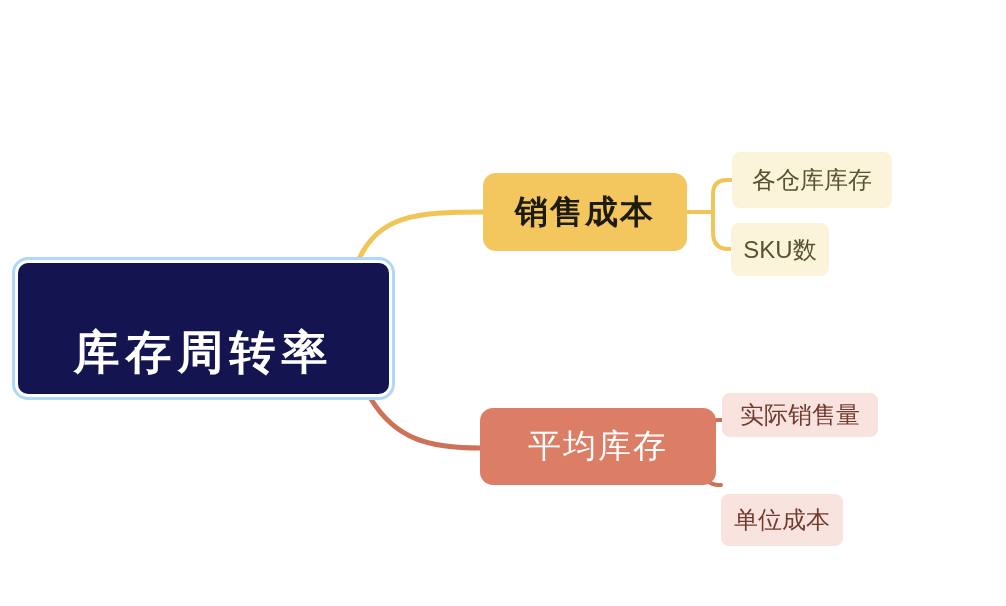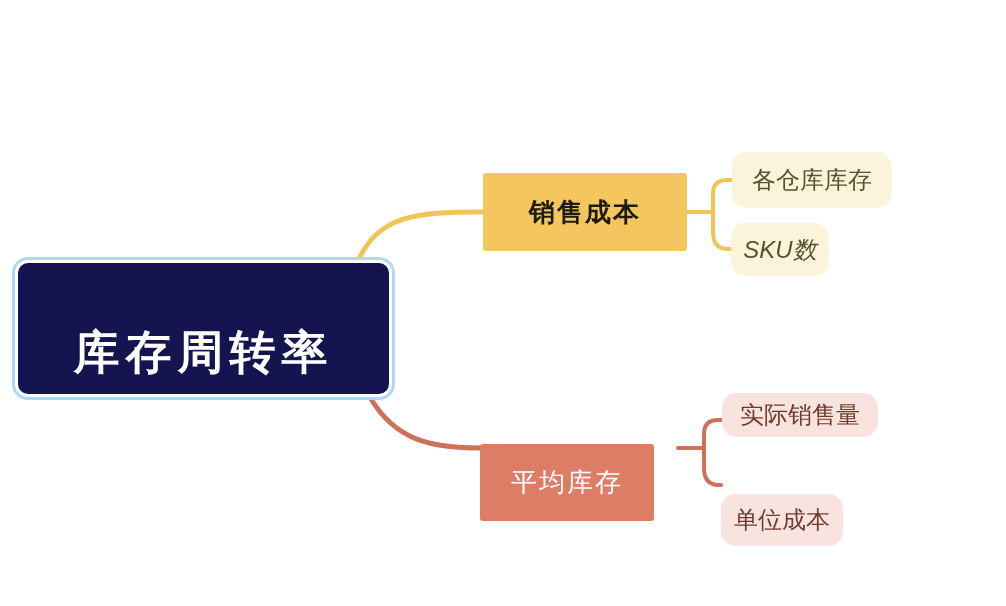--- a/index.html
+++ b/index.html
@@ -68,61 +68,60 @@
   .root-inner span {
     color: #ffffff;
     font-size: 46px;
     font-weight: bold;
     letter-spacing: 6px;
     margin-top: 48px;
   }
 
   
   .branch {
-    border-radius: 3px;
-    font-size: 26px;
+    border-radius: 13px;
+    font-size: 33px;
   }
   .branch-cost {
     left: 483px;
     top: 173px;
     width: 204px;
     height: 78px;
     background: #f3c75e;
     color: #1d1a0e;
     font-weight: bold;
     letter-spacing: 2px;
   }
   .branch-avg {
     left: 480px;
     top: 408px;
-    width: 174px;
+    width: 236px;
     height: 77px;
     background: #dc7d66;
     color: #ffffff;
     font-weight: normal;
     letter-spacing: 2px;
-    margin-top: 36px;
   }
 
   
   .child {
-    border-radius: 15px;
+    border-radius: 8px;
     font-size: 24px;
     font-weight: normal;
   }
   .child-cream {
     background: #fcf4da;
     color: #5a5130;
   }
   .child-pink {
     background: #f8e3df;
     color: #713a2e;
   }
   .child-1 { left: 732px; top: 152px; width: 160px; height: 56px; }
-  .child-2 { left: 731px; top: 223px; width: 98px;  height: 53px; font-style: italic; }
+  .child-2 { left: 731px; top: 223px; width: 98px;  height: 53px; }
   .child-3 { left: 722px; top: 393px; width: 156px; height: 44px; }
   .child-4 { left: 721px; top: 459px; width: 122px; height: 52px; margin-top: 35px; }
 </style>
 </head>
 <body>
 
 <div class="canvas">
 
   <svg class="links" width="1006" height="606" viewBox="0 0 1006 606">
     <path class="ln-yellow w5" d="M358,261 C378,216 414,212 483,212"></path>

